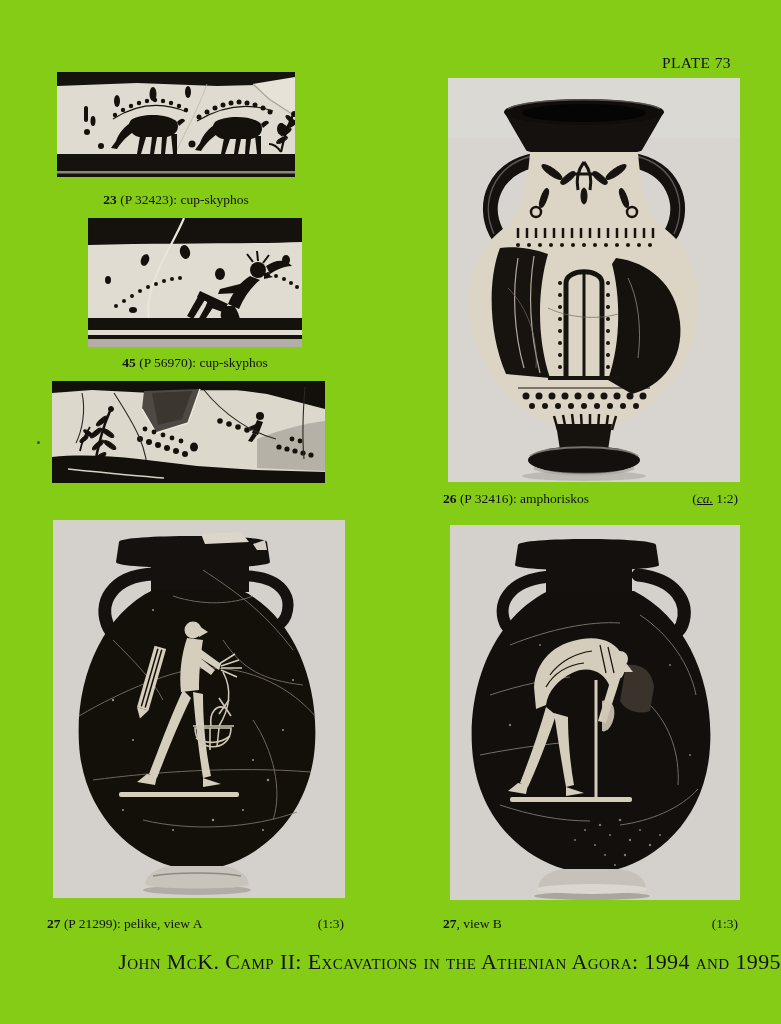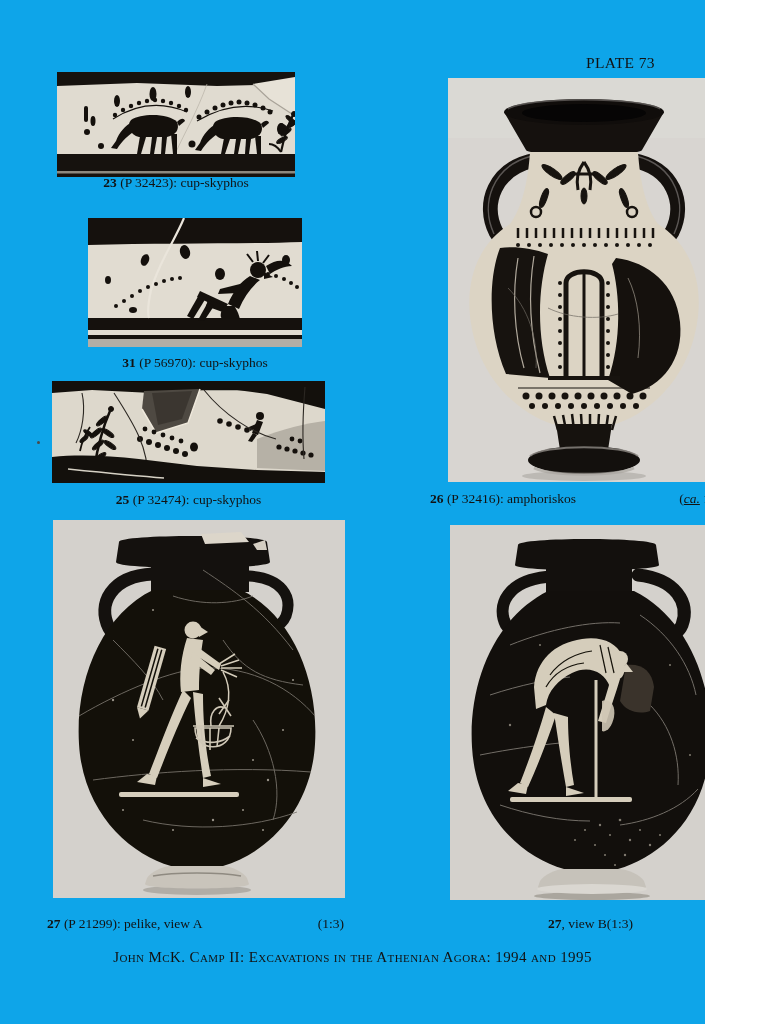--- a/index.html
+++ b/index.html
@@ -1,30 +1,30 @@
 <!DOCTYPE html>
 <html><head>
 <meta charset="utf-8">
 <style>
   html,body{margin:0;padding:0;background:#ffffff;}
   .page{
-    position:relative;width:705px;height:1024px;background:#0ea5e9;
+    position:relative;width:781px;height:1024px;background:#84cc16;
     font-family:"Liberation Serif","DejaVu Serif",serif;color:#121212;overflow:hidden;
   }
   .plate-label{position:absolute;top:54px;right:50px;font-size:15.5px;letter-spacing:.4px;}
   .photo{position:absolute;line-height:0;}
   .photo svg{display:block;}
   .caption{position:absolute;font-size:13.5px;white-space:nowrap;}
   .caption .num{font-weight:bold;}
   .caption.center{text-align:center;}
   .caption.flex{display:flex;justify-content:space-between;align-items:baseline;}
   .cap-scale i{font-style:italic;text-decoration:underline;}
   .footer{
-    position:absolute;top:949px;left:0;width:100%;text-align:center;
-    font-variant:small-caps;font-size:15px;letter-spacing:.4px;
+    position:absolute;top:949px;left:0;width:100%;text-align:right;
+    font-variant:small-caps;font-size:22px;letter-spacing:.4px;
   }
   .speck{position:absolute;left:37px;top:441px;width:3px;height:3px;background:#4a4a4a;border-radius:50%;}
 </style>
 </head>
 <body>
 
 <div class="page">
 
   <div class="plate-label">PLATE 73</div>
 
@@ -97,21 +97,21 @@
         <path d="M224,80 C220,74 216,72 212,72" stroke-width="2" fill="none"></path>
         <ellipse cx="229" cy="60" rx="6" ry="2" transform="rotate(-35 229 60)"></ellipse>
         <ellipse cx="235" cy="52" rx="6" ry="2" transform="rotate(-35 235 52)"></ellipse>
         <ellipse cx="225" cy="68" rx="6" ry="2" transform="rotate(-30 225 68)"></ellipse>
         <ellipse cx="233" cy="47" rx="5" ry="1.8" transform="rotate(40 233 47)"></ellipse>
         <ellipse cx="227" cy="55" rx="5" ry="1.8" transform="rotate(40 227 55)"></ellipse>
         <circle cx="237" cy="42" r="2.5"></circle>
       </g>
     </svg>
   </div>
-  <div class="caption center" style="left:57px;top:175px;width:238px;">
+  <div class="caption center" style="left:57px;top:192px;width:238px;">
     <span class="num">23</span><span> (P 32423): cup-skyphos</span>
   </div>
 
   <div class="photo" style="left:88px;top:218px;">
     <svg viewBox="0 0 214 129" width="214" height="129">
       <rect width="214" height="129" fill="#e1dcd1"></rect>
       <path d="M0,0 H214 V24 C160,26 80,25 0,27 Z" fill="#15110d"></path>
       <rect y="100" width="214" height="12" fill="#15110d"></rect>
       <rect y="117" width="214" height="4" fill="#15110d"></rect>
       <rect y="121" width="214" height="8" fill="#b3aea6"></rect>
@@ -149,21 +149,21 @@
         <ellipse cx="57" cy="42" rx="4" ry="6" transform="rotate(20 57 42)"></ellipse>
         <ellipse cx="97" cy="34" rx="5" ry="7" transform="rotate(-15 97 34)"></ellipse>
         <ellipse cx="132" cy="56" rx="5" ry="6"></ellipse>
         <ellipse cx="198" cy="42" rx="4" ry="5"></ellipse>
         <ellipse cx="20" cy="62" rx="3" ry="4"></ellipse>
         <ellipse cx="45" cy="92" rx="4" ry="3"></ellipse>
       </g>
     </svg>
   </div>
   <div class="caption center" style="left:88px;top:355px;width:214px;">
-    <span class="num">31</span><span> (P 56970): cup-skyphos</span>
+    <span class="num">45</span><span> (P 56970): cup-skyphos</span>
   </div>
 
   <div class="photo" style="left:52px;top:381px;">
     <svg viewBox="0 0 273 102" width="273" height="102">
       <rect width="273" height="102" fill="#ddd8cc"></rect>
       <path d="M0,0 H273 V9 C210,11 150,7 100,12 L40,9 0,12 Z" fill="#13100c"></path>
       <polygon points="170,0 273,0 273,28 215,13 170,7" fill="#13100c"></polygon>
       <path d="M205,58 C230,48 255,42 273,40 L273,90 205,87 Z" fill="#90897f" opacity=".5"></path>
       <polygon points="92,10 148,8 136,42 104,52 90,28" fill="#4e4942"></polygon>
       <polygon points="100,12 140,10 130,38 106,44" fill="#332f29" opacity=".7"></polygon>
@@ -214,23 +214,20 @@
       </g>
       <g stroke="#2b2722" stroke-width="1.1" fill="none">
         <path d="M62,12 C80,40 98,68 95,98"></path>
         <path d="M152,9 C172,34 200,52 224,58"></path>
         <path d="M253,6 C251,30 250,55 252,78"></path>
         <path d="M30,12 C34,30 30,50 24,62"></path>
       </g>
       <path d="M0,76 C45,71 95,79 145,85 L205,89 273,91 V102 H0 Z" fill="#13100c"></path>
       <path d="M16,88 C55,92 85,95 112,97" stroke="#d6d1c5" stroke-width="1.4" fill="none"></path>
     </svg>
-  </div>
-  <div class="caption center" style="left:52px;top:492px;width:273px;">
-    <span class="num">25</span><span> (P 32474): cup-skyphos</span>
   </div>
 
   <div class="photo" style="left:448px;top:78px;">
     <svg viewBox="0 0 292 404" width="292" height="404">
       <rect width="292" height="404" fill="#d8d5d1"></rect>
       <rect width="292" height="60" fill="#dcdad6" opacity=".7"></rect>
       <ellipse cx="136" cy="398" rx="62" ry="5" fill="#bcb9b4"></ellipse>
       <g>
         <path d="M88,82 C46,90 34,126 48,154 C57,170 78,177 95,172" fill="none" stroke="#15110e" stroke-width="15" stroke-linecap="round"></path>
         <path d="M184,82 C226,90 238,126 224,154 C215,170 194,177 177,172" fill="none" stroke="#15110e" stroke-width="15" stroke-linecap="round"></path>
@@ -333,21 +330,21 @@
         <ellipse cx="136" cy="382" rx="56" ry="14" fill="#13100d"></ellipse>
         <path d="M82,378 A56,12 0 0 1 190,378" stroke="#8e8a85" stroke-width="2" fill="none" opacity=".8"></path>
         <path d="M86,390 A54,10 0 0 0 186,390" stroke="#a9a5a0" stroke-width="3" fill="none" opacity=".7"></path>
       </g>
       <g stroke="#6f6a62" stroke-width="1" fill="none" opacity=".7">
         <path d="M100,230 C120,240 150,242 170,236"></path>
         <path d="M60,210 C80,230 90,260 88,290"></path>
       </g>
     </svg>
   </div>
-  <div class="caption flex" style="left:430px;top:491px;width:295px;align-items:center;">
+  <div class="caption flex" style="left:443px;top:491px;width:295px;align-items:center;">
     <span class="cap-main"><span class="num">26</span><span> (P 32416): amphoriskos</span></span>
     <span class="cap-scale"><span>(</span><i>ca.</i> <span>1:2)</span></span>
   </div>
 
   <div class="photo" style="left:53px;top:520px;">
     <svg viewBox="0 0 292 378" width="292" height="378">
       <rect width="292" height="378" fill="#d4d1cc"></rect>
       <ellipse cx="144" cy="370" rx="54" ry="5" fill="#a8a49c" opacity=".8"></ellipse>
       <path d="M100,54 C58,56 44,84 56,108 C63,122 82,126 100,120" fill="none" stroke="#14110e" stroke-width="13" stroke-linecap="round"></path>
       <path d="M196,56 C228,58 240,76 233,96 C228,108 214,112 200,108" fill="none" stroke="#14110e" stroke-width="11" stroke-linecap="round"></path>
@@ -476,21 +473,21 @@
           <circle cx="210" cy="310" r="1"></circle>
           <circle cx="175" cy="330" r="1.2"></circle>
         <circle cx="125" cy="315" r="1"></circle>
           <circle cx="90" cy="120" r="1"></circle>
           <circle cx="220" cy="140" r="1"></circle>
         <circle cx="60" cy="200" r="1.2"></circle>
           <circle cx="240" cy="230" r="1"></circle>
       </g>
     </svg>
   </div>
-  <div class="caption flex" style="left:443px;top:916px;width:295px;justify-content:center;">
+  <div class="caption flex" style="left:443px;top:916px;width:295px;">
     <span class="cap-main"><span class="num">27</span><span>, view B</span></span>
     <span class="cap-scale">(1:3)</span>
   </div>
 
   <div class="speck"></div>
 
   <div class="footer">John McK. Camp II: Excavations in the Athenian Agora: 1994 and 1995</div>
 
 </div>
 

